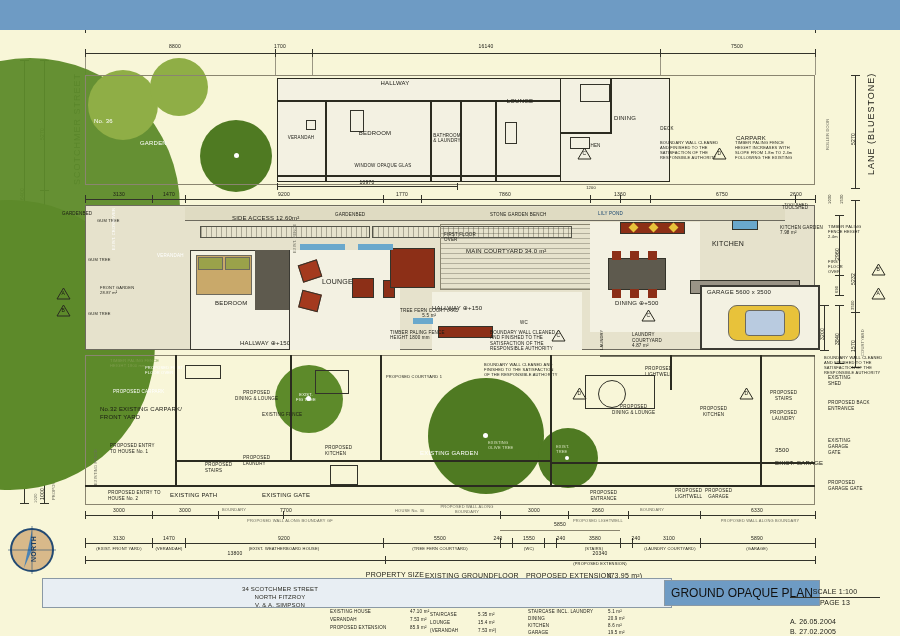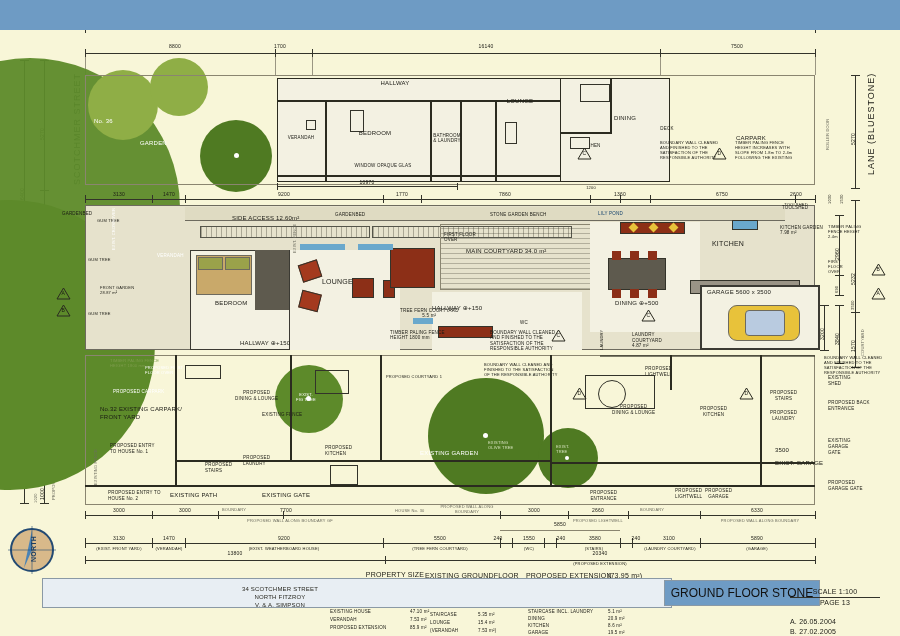--- a/index.html
+++ b/index.html
@@ -734,20 +734,20 @@
   <div class="abs txt t45" style="left:528px; top:623px;">KITCHEN</div>
   <div class="abs txt t45" style="left:608px; top:623px;">8.6 m²</div>
   <div class="abs txt t45" style="left:528px; top:630px;">GARAGE</div>
   <div class="abs txt t45" style="left:608px; top:630px;">19.5 m²</div>
 
   <div id="titleband"></div>
   <div id="titlebox"></div>
   <div class="abs txt t6 c" style="left:215px; top:586px; width:130px; color:#2a2a22;">34 SCOTCHMER STREET</div>
   <div class="abs txt t6 c" style="left:215px; top:594px; width:130px; color:#2a2a22;">NORTH FITZROY</div>
   <div class="abs txt t6 c" style="left:215px; top:602px; width:130px; color:#2a2a22;">V. &amp; A. SIMPSON</div>
-  <div id="planlabel">GROUND FLOOR STONE</div>
+  <div id="planlabel">GROUND OPAQUE PLAN</div>
   <div class="abs txt t7 c" style="left:790px; top:588px; width:90px;">SCALE  1:100</div>
   <div class="abs dim" style="left:790px; top:597px; width:90px;"></div>
   <div class="abs txt t7 c" style="left:790px; top:599px; width:90px;">PAGE  13</div>
   <div class="abs txt t7" style="left:790px; top:618px;">A.  26.05.2004</div>
   <div class="abs txt t7" style="left:790px; top:628px;">B.  27.02.2005</div>
 
 </div>
 
 </body></html>

